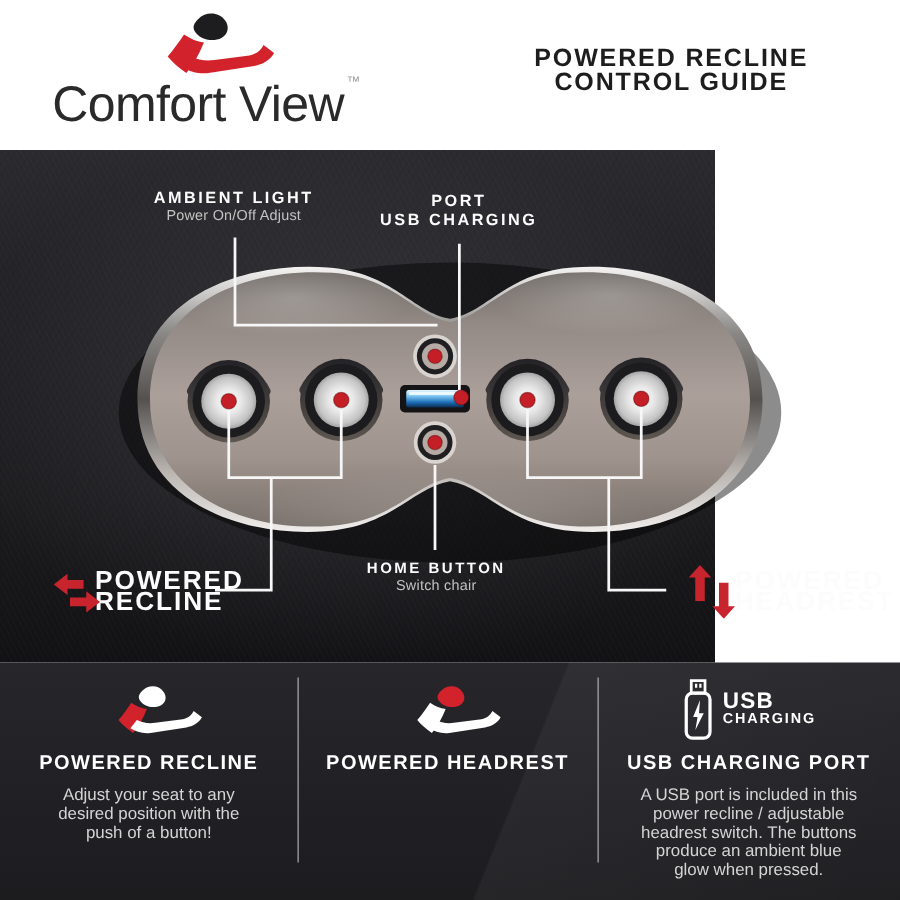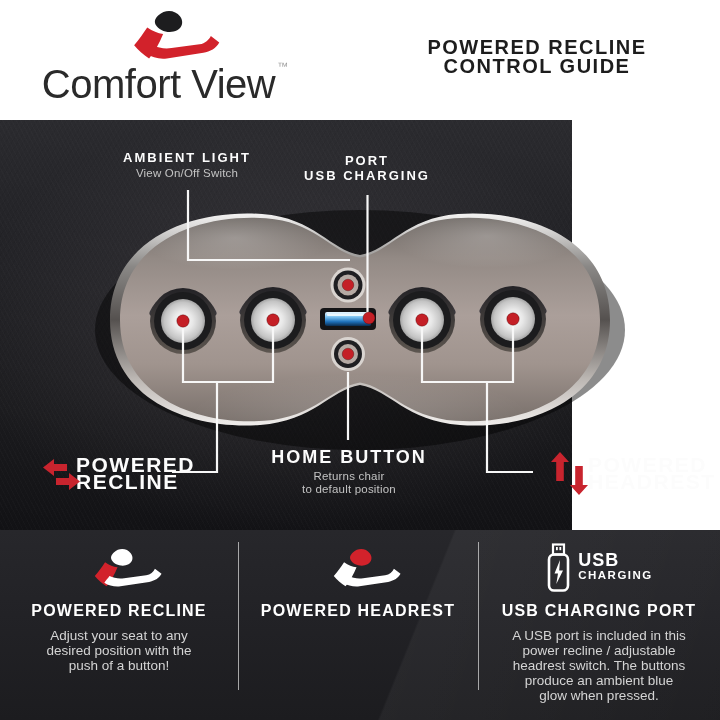--- a/index.html
+++ b/index.html
@@ -23,21 +23,21 @@
   .photo::before{content:"";position:absolute;inset:0;
     background-image:
       repeating-linear-gradient(63deg, rgba(255,255,255,.016) 0 1px, transparent 1px 4px),
       repeating-linear-gradient(-58deg, rgba(0,0,0,.05) 0 1px, transparent 1px 5px);
   }
   .panel-svg{position:absolute;left:0;top:0;}
 
   .callout{position:absolute;text-align:center;color:#fff;}
   .co-title{font-size:13px;font-weight:700;letter-spacing:2px;color:#fcfcfc;}
   .co-sub{font-size:11.5px;color:#c3c3c3;letter-spacing:.2px;margin-top:2px;line-height:13px;}
-  .co-title-lg{font-size:18px;font-weight:700;letter-spacing:2px;color:#fcfcfc;}
+  .co-title-lg{font-size:12px;font-weight:700;letter-spacing:2px;color:#fcfcfc;}
   .co-2line{font-size:21px;font-weight:700;letter-spacing:1.5px;line-height:16.5px;color:#fcfcfc;}
   .arrow{position:absolute;}
 
   
   .info{position:absolute;left:0;top:530px;width:720px;height:190px;
     background:linear-gradient(180deg,#27272b 0%,#222226 45%,#1c1c1f 100%);}
   .info::after{content:"";position:absolute;inset:0;
     background:linear-gradient(112deg, rgba(255,255,255,0) 57%, rgba(255,255,255,.045) 57.3%, rgba(255,255,255,.015) 100%);}
   .col{position:absolute;top:0;height:190px;text-align:center;z-index:2;border-radius:32px;}
   .col1{left:0;width:238px;}
@@ -198,30 +198,29 @@
         <circle cx="422" cy="200" r="6.2"></circle>
         <circle cx="513" cy="199" r="6.2"></circle>
         <circle cx="348" cy="165" r="5.8"></circle>
         <circle cx="369" cy="198" r="6"></circle>
         <circle cx="348" cy="234" r="5.8"></circle>
       </g>
     </svg>
 
     <div class="callout" style="left:92px;top:30px;width:190px;">
       <div class="co-title">AMBIENT LIGHT</div>
-      <div class="co-sub">View On/Off Switch</div>
+      <div class="co-sub">Power On/Off Adjust</div>
     </div>
     <div class="callout" style="left:277px;top:30px;width:180px;">
       <div class="co-title" style="margin-top:3px;">PORT</div>
       <div class="co-title">USB CHARGING</div>
     </div>
     <div class="callout" style="left:259px;top:327px;width:180px;">
       <div class="co-title-lg">HOME BUTTON</div>
-      <div class="co-sub">Returns chair</div>
-      <div class="co-sub" style="margin-top:0;">to default position</div>
+      <div class="co-sub">Switch chair</div>
     </div>
 
     <div class="callout" style="left:76px;top:337px;width:100px;">
       <div class="co-2line">POWERED</div>
       <div class="co-2line">RECLINE</div>
     </div>
     <svg class="arrow" style="left:43px;top:339px;" width="24" height="17" viewBox="0 0 24 17">
       <polygon points="24,5 11,5 11,0 0,8.5 11,17 11,12 24,12" fill="#c8242e"></polygon>
     </svg>
     <svg class="arrow" style="left:56px;top:353px;" width="24" height="17" viewBox="0 0 24 17">

